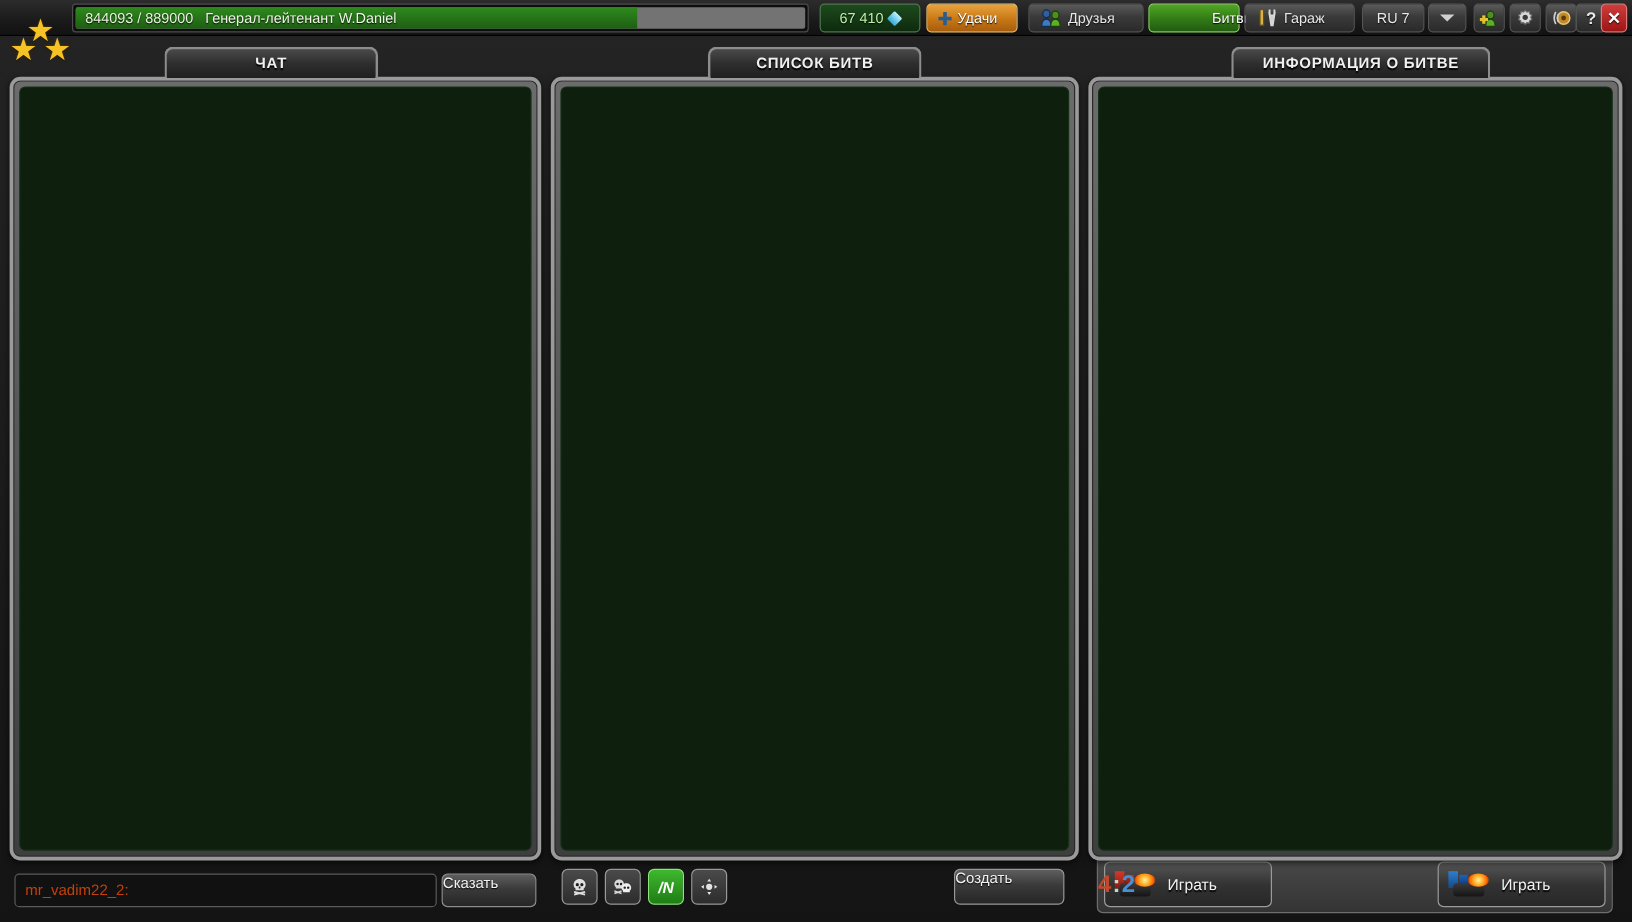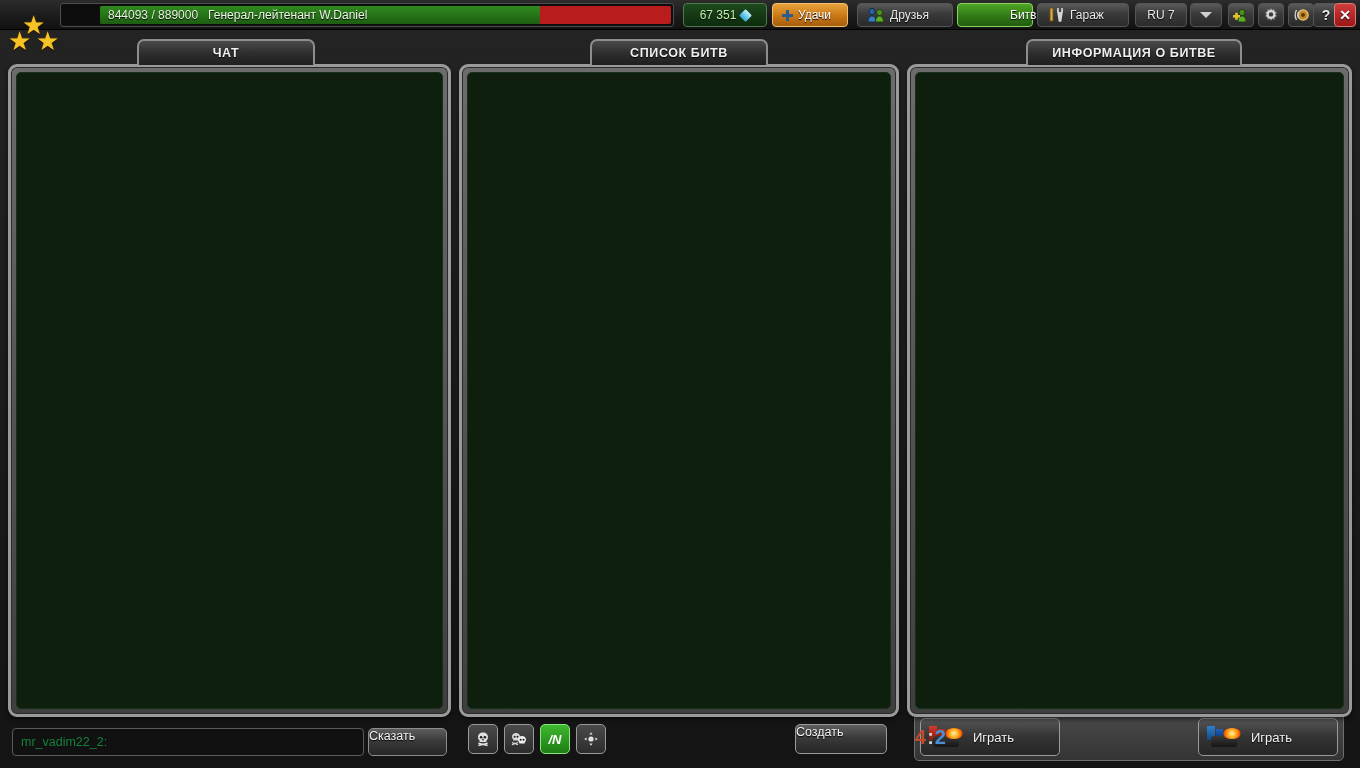--- a/index.html
+++ b/index.html
@@ -23,21 +23,21 @@
     border-bottom:1px solid #000; display:flex; align-items:center; }
   .stars-badge{ position:absolute; left:6px; top:14px; width:60px; height:46px; z-index:30; }
   .star{ position:absolute; color:#f6c326; font-size:26px; line-height:26px;
          text-shadow:0 0 2px #6b4a00, 0 1px 1px #000; }
   .star.s1{ left:16px; top:-2px; }
   .star.s2{ left:2px;  top:14px; }
   .star.s3{ left:30px; top:14px; }
 
   .xpwrap{ position:absolute; left:60px; top:3px; width:614px; height:24px;
       background:#0d0d0d; border:1px solid #4d4d4d; border-radius:3px; padding:2px; }
-  .xpbar{ position:relative; height:100%; background:#b91c1c; border-radius:2px; overflow:hidden;margin-left:37px; }
+  .xpbar{ position:relative; height:100%; background:#737373; border-radius:2px; overflow:hidden; }
   .xpfill{ position:absolute; left:0; top:0; bottom:0; width:77%;
       background:linear-gradient(180deg,#2f8a1e,#1d5e12); }
   .xptext{ position:absolute; left:8px; top:0; height:100%; display:flex; align-items:center;
       font-size:12px; color:#dfe9d2; text-shadow:0 1px 1px #000; white-space:nowrap; }
   .xptext b{ font-weight:normal; color:#eaf3e0; }
   .xptext .nm{ margin-left:10px; color:#eef6e6; }
 
   .tbtn{ height:24px; border:1px solid #555; border-radius:4px;
     background:linear-gradient(180deg,#5a5a5a,#3a3a3a 45%,#2a2a2a);
     color:#e8e8e8; font-size:12px; display:flex; align-items:center; gap:5px;
@@ -135,21 +135,21 @@
   .rk.cr i{ color:#f0a32a; font-size:11px; line-height:11px; left:1px; top:1px;}
 
   .chat-scrollbar{ position:absolute; right:3px; top:3px; width:8px; bottom:3px;
       background:#0a1a0a; border-radius:4px; }
   .chat-thumb{ position:absolute; left:1px; top:2px; width:6px; height:590px;
       background:linear-gradient(90deg,#2fe02f,#18a018); border-radius:3px; }
 
   .chatinput-row{ position:absolute; left:8px; top:726px; width:443px; height:36px; }
   .chatinput{ position:absolute; left:4px; top:2px; width:352px; height:28px;
       background:#111; border:1px solid #5a5a5a; border-radius:4px;
-      color:#15803d; font-size:12.5px; padding:0 8px; font-family:inherit; }
+      color:#c2410c; font-size:12.5px; padding:0 8px; font-family:inherit; }
   .saybtn{ position:absolute; left:360px; top:2px; width:79px; height:28px;
       background:linear-gradient(180deg,#5e5e5e,#3a3a3a 45%,#262626);
       border:1px solid #8d8d8d; border-radius:5px; color:#f2f2f2; font-size:12.5px;
       text-shadow:0 1px 1px #000; cursor:pointer; }
 
   
   .listbody{ position:absolute; left:465px; top:70px; width:428px; height:640px;
       background:#07180a; border:1px solid #2e4a2e; border-radius:5px; overflow:hidden;
       padding:2px 14px 2px 4px;}
   .brow{ position:relative; height:20px; margin:0 0 0 0; border-radius:3px;
@@ -283,21 +283,21 @@
       <div class="xpbar">
           <div class="xpfill"></div>
         <div class="xptext">
           <b>844093 / 889000</b>
           <span class="nm"><span>Генерал-лейтенант</span>&nbsp;<span>W.Daniel</span></span>
         </div>
       </div>
     </div>
 
     <div class="crystals">
-      <span>67 351</span>
+      <span>67 410</span>
       <span class="diamond"></span>
     </div>
 
     <div class="tbtn buy">
       <span class="plus"></span>
       <span>Удачи</span>
     </div>
 
     <div class="tbtn friends">
       <svg width="18" height="16" viewBox="0 0 18 16">

